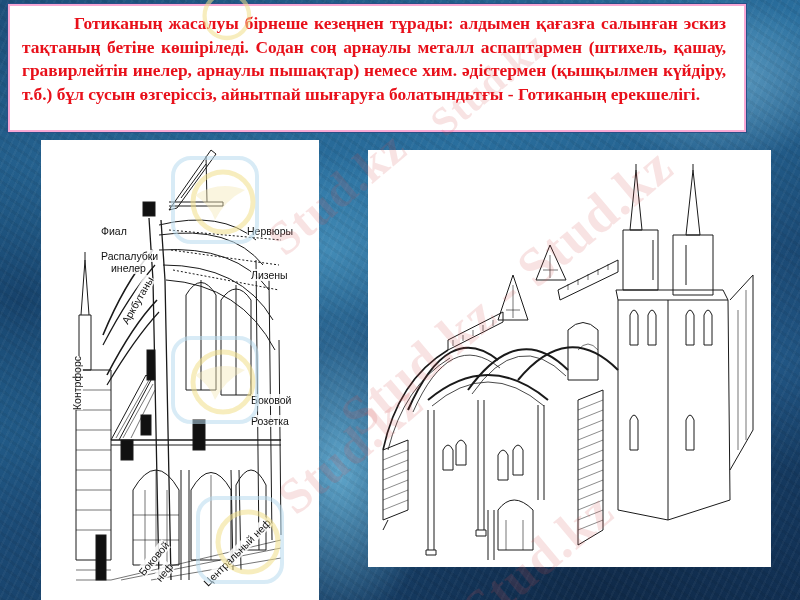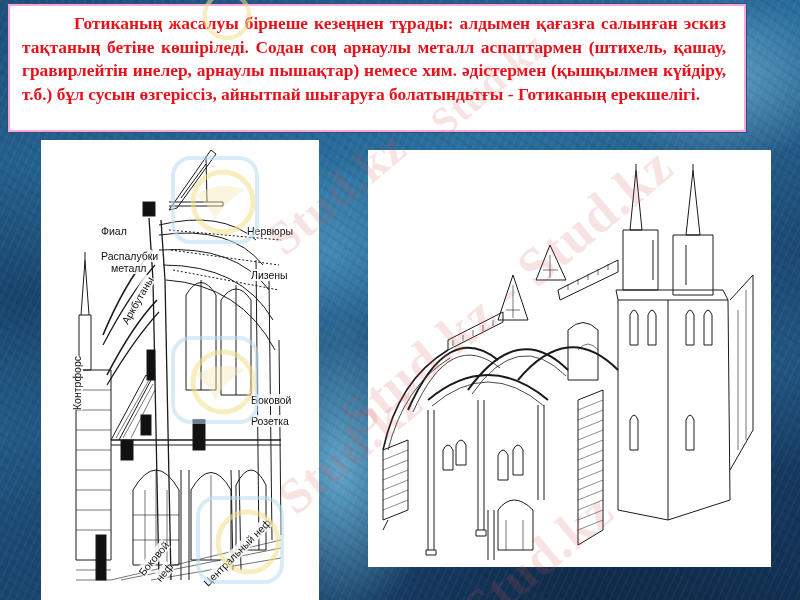--- a/index.html
+++ b/index.html
@@ -147,21 +147,21 @@
 
       <rect x="55" y="395" width="10" height="45" fill="#111"></rect>
 
       <path d="M70 440 L240 400 M80 440 L240 408 M110 440 L240 418" stroke-width="0.6"></path>
 
       <path d="M35 430 L70 430 M35 440 L70 440" stroke-width="0.6"></path>
     </g>
   </svg>
   <span class="label" style="left:60px; top:85px;">Фиал</span>
   <span class="label" style="left:60px; top:110px;text-align:center;">Распалубки</span>
-  <span class="label" style="left:70px; top:122px;">металл</span>
+  <span class="label" style="left:70px; top:122px;">инелер</span>
   <span class="label" style="left:174px; top:85px;margin-left:32px;">Нервюры</span>
   <span class="label" style="left:210px; top:129px;">Лизены</span>
   <span class="label" style="left:78px; top:180px; transform: rotate(-60deg); transform-origin:left top;">Аркбутаны</span>
   <span class="label" style="left:30px; top:270px; transform: rotate(-90deg); transform-origin:left top;">Контрфорс</span>
   <span class="label" style="left:210px; top:254px;">Боковой</span>
   <span class="label" style="left:210px; top:275px;">Розетка</span>
   <span class="label" style="left:95px; top:430px; transform: rotate(-50deg); transform-origin:left top;">Боковой</span>
   <span class="label" style="left:112px; top:436px; transform: rotate(-50deg); transform-origin:left top;">неф</span>
   <span class="label" style="left:160px; top:440px; transform: rotate(-45deg); transform-origin:left top;">Центральный неф</span>
 </div>

